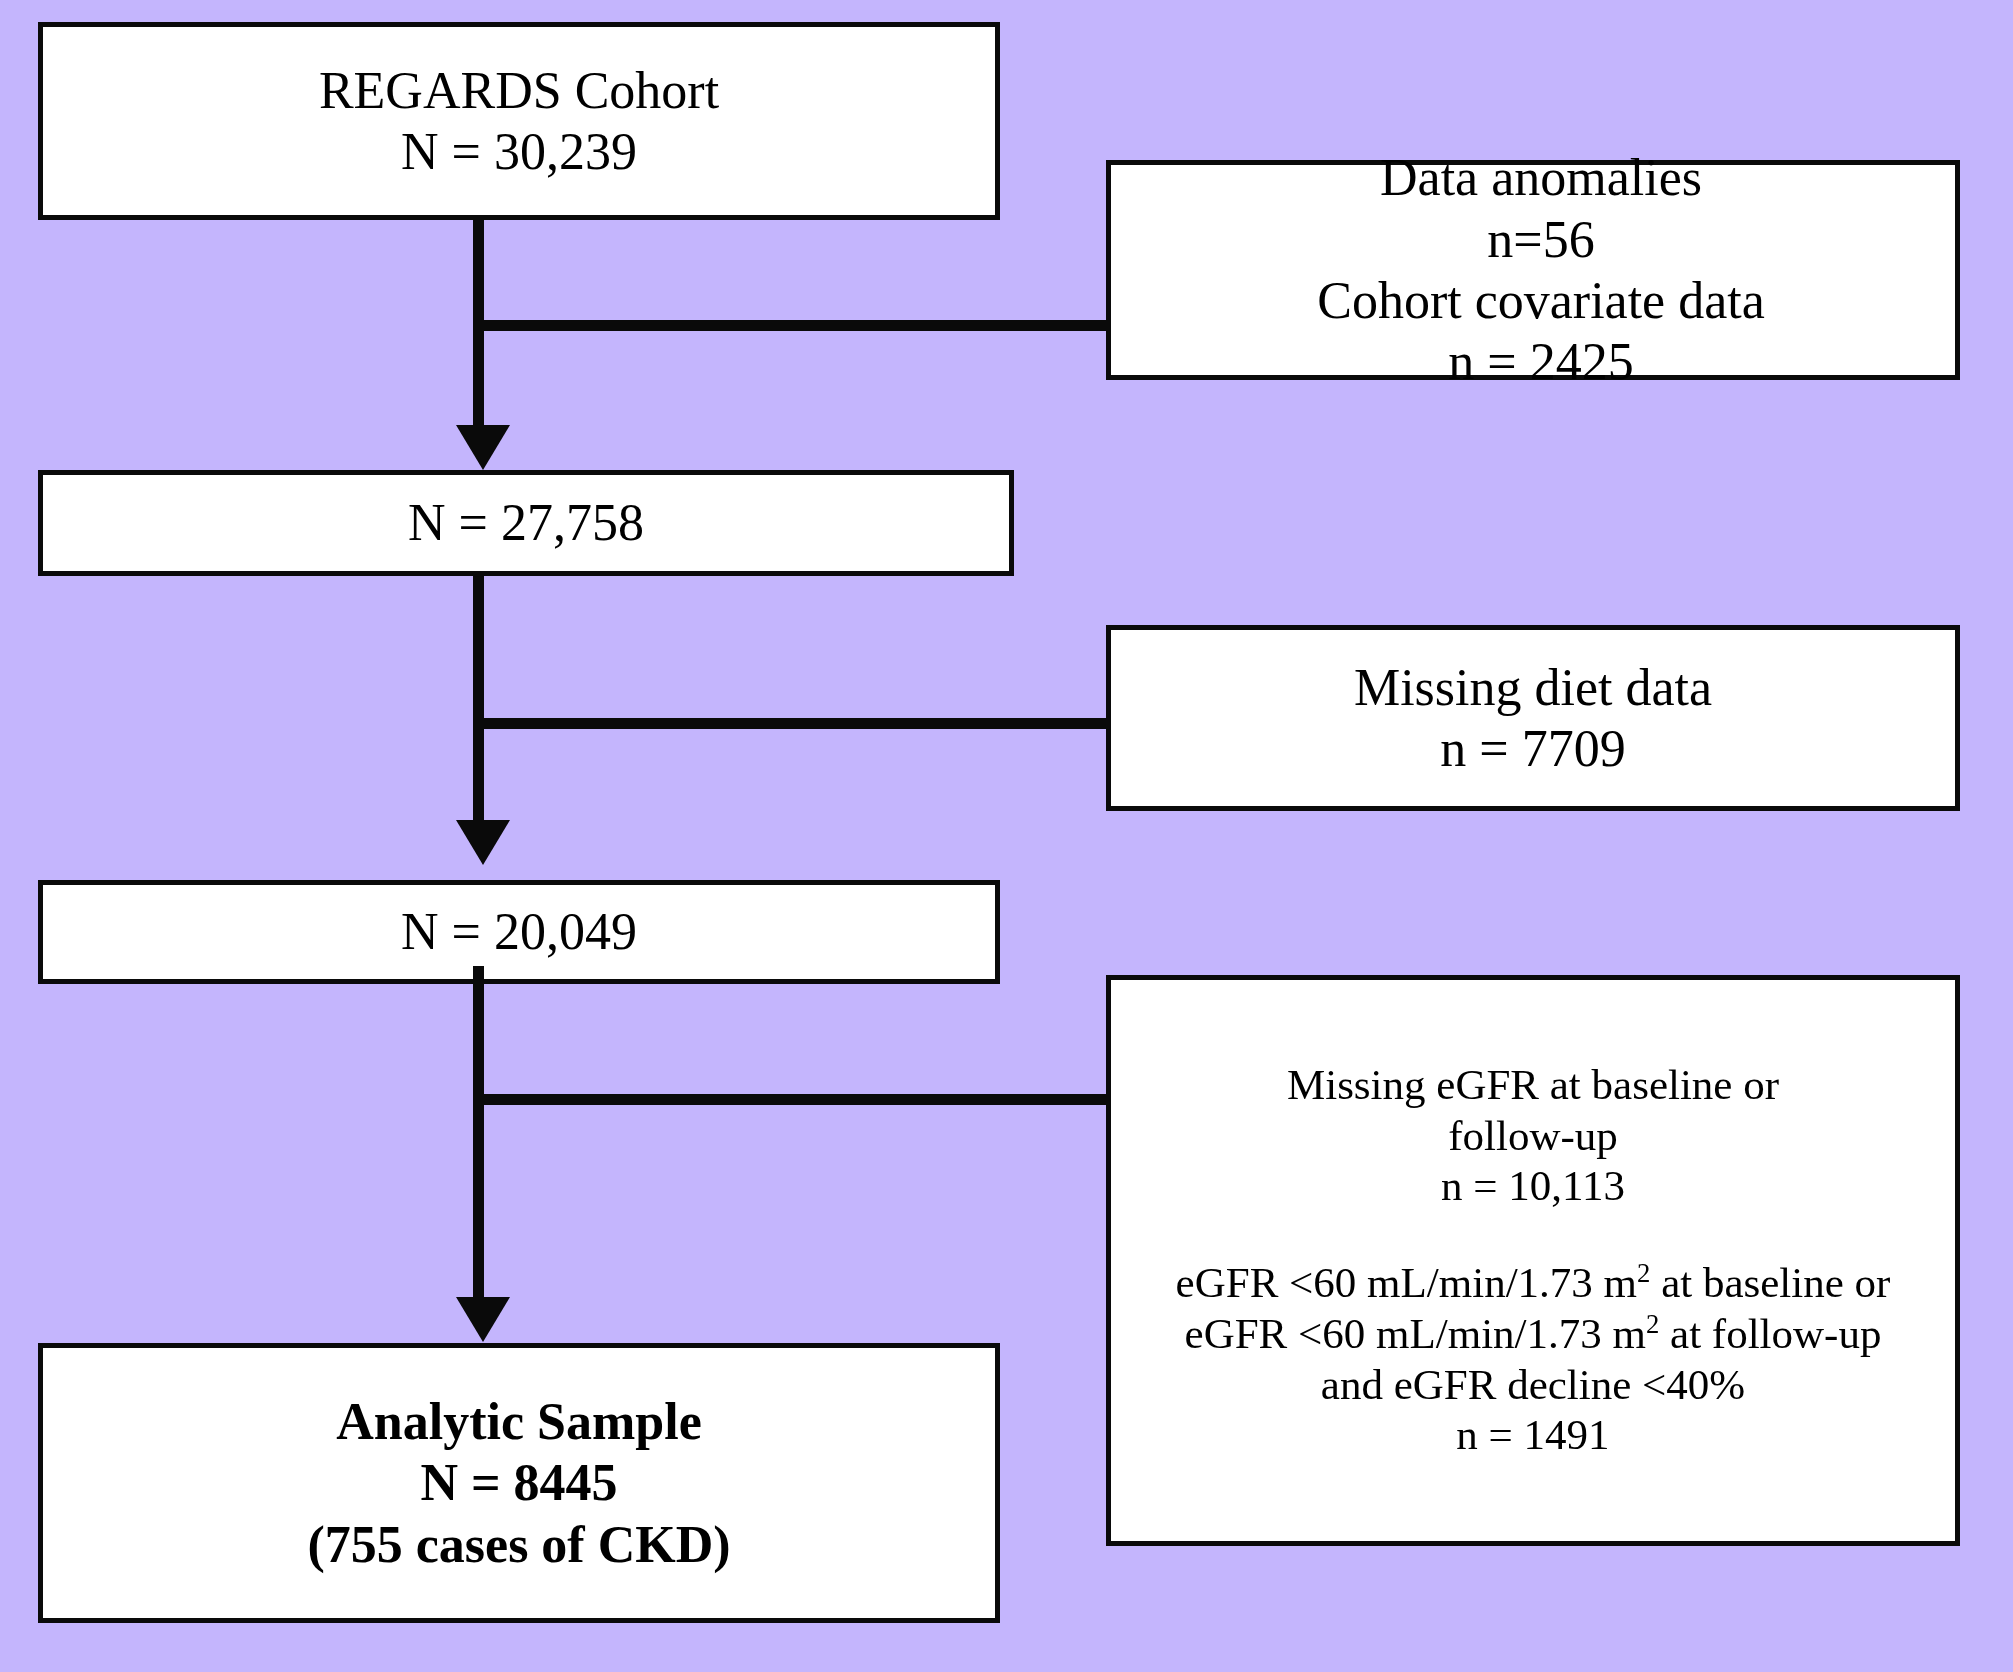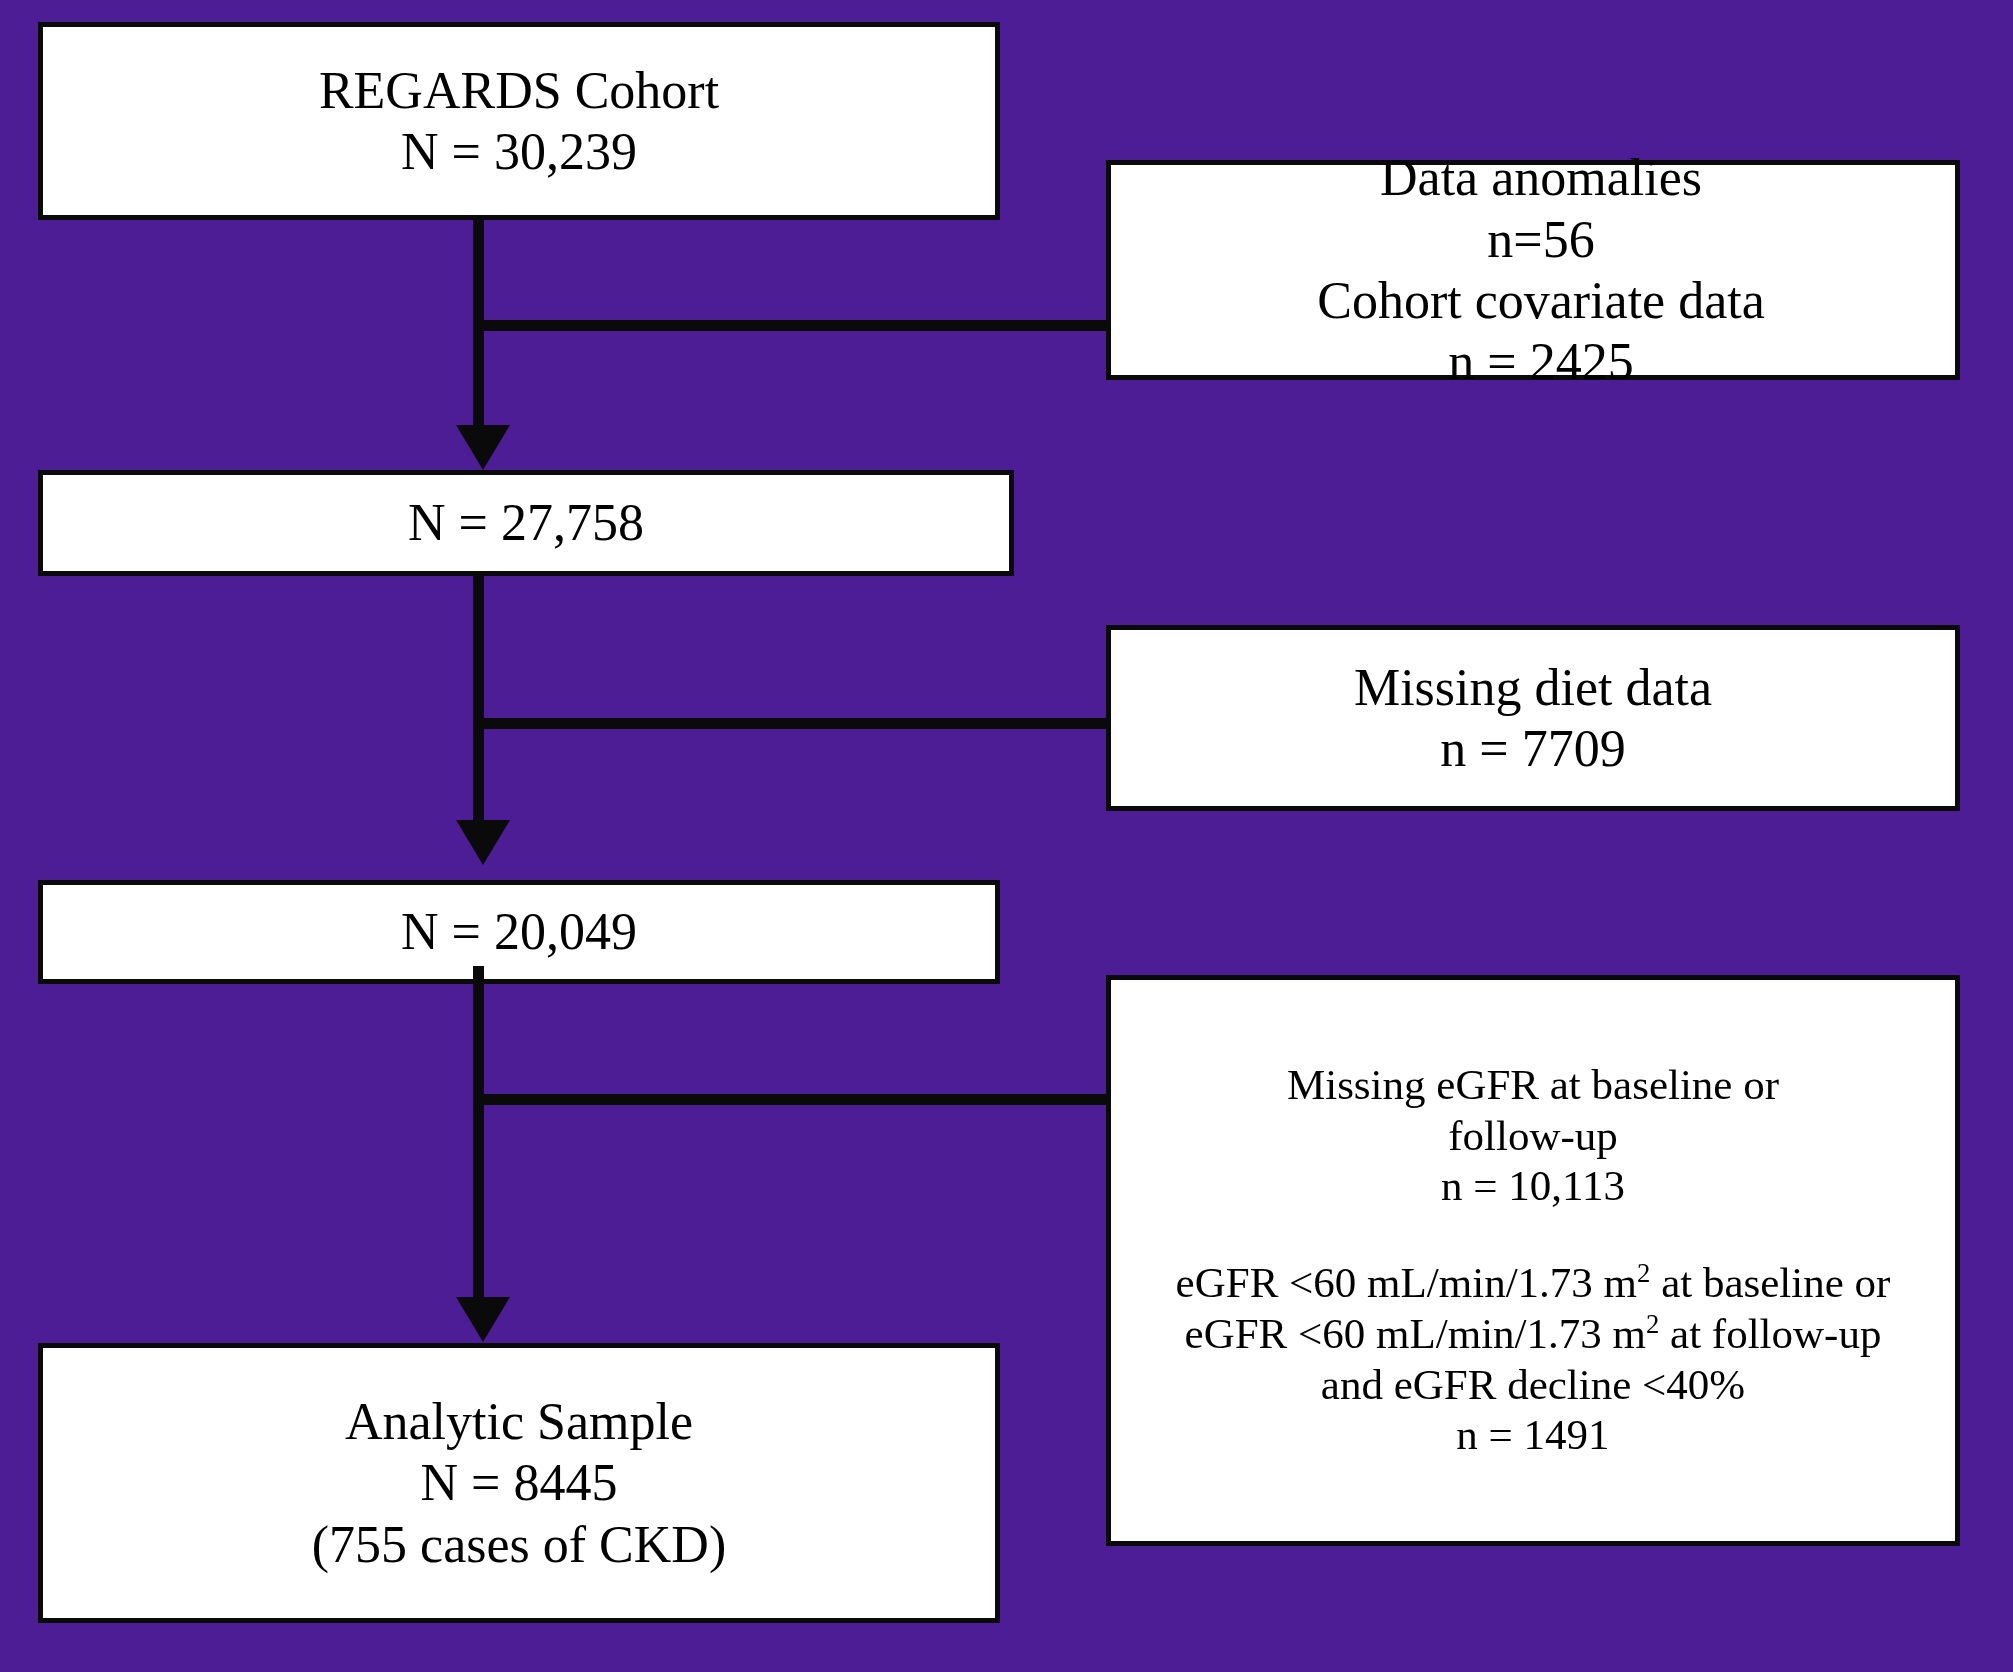--- a/index.html
+++ b/index.html
@@ -5,21 +5,21 @@
 <style>
   html, body {
     margin: 0;
     padding: 0;
     background: #ffffff;
   }
   #canvas {
     position: relative;
     width: 2013px;
     height: 1672px;
-    background: #4c1d95;
+    background: #c4b5fd;
     font-family: "Liberation Serif", "DejaVu Serif", serif;
     color: #000000;
     overflow: hidden;
   }
   .flow-box {
     position: absolute;
     box-sizing: border-box;
     border: 5px solid #0a0a0a;
     background: #ffffff;
     display: flex;
@@ -49,21 +49,21 @@
   }
 
   
   #box-cohort        { left: 38px;   top: 22px;   width: 962px;  height: 198px; }
   #box-anomalies     { left: 1106px; top: 160px;  width: 854px;  height: 220px; padding-left: 16px; }
   #box-n27758        { left: 38px;   top: 470px;  width: 976px;  height: 106px; }
   #box-diet          { left: 1106px; top: 625px;  width: 854px;  height: 186px; }
   #box-n20049        { left: 38px;   top: 880px;  width: 962px;  height: 104px; }
   #box-egfr          { left: 1106px; top: 975px;  width: 854px;  height: 571px;
                        font-size: 43px; padding: 0 44px; }
-  #box-analytic      { left: 38px;   top: 1343px; width: 962px;  height: 280px; }
+  #box-analytic      { left: 38px;   top: 1343px; width: 962px;  height: 280px; font-weight: bold; }
 
   
   .conn-v {
     position: absolute;
     width: 11px;
     background: #0a0a0a;
   }
   .conn-h {
     position: absolute;
     height: 11px;

